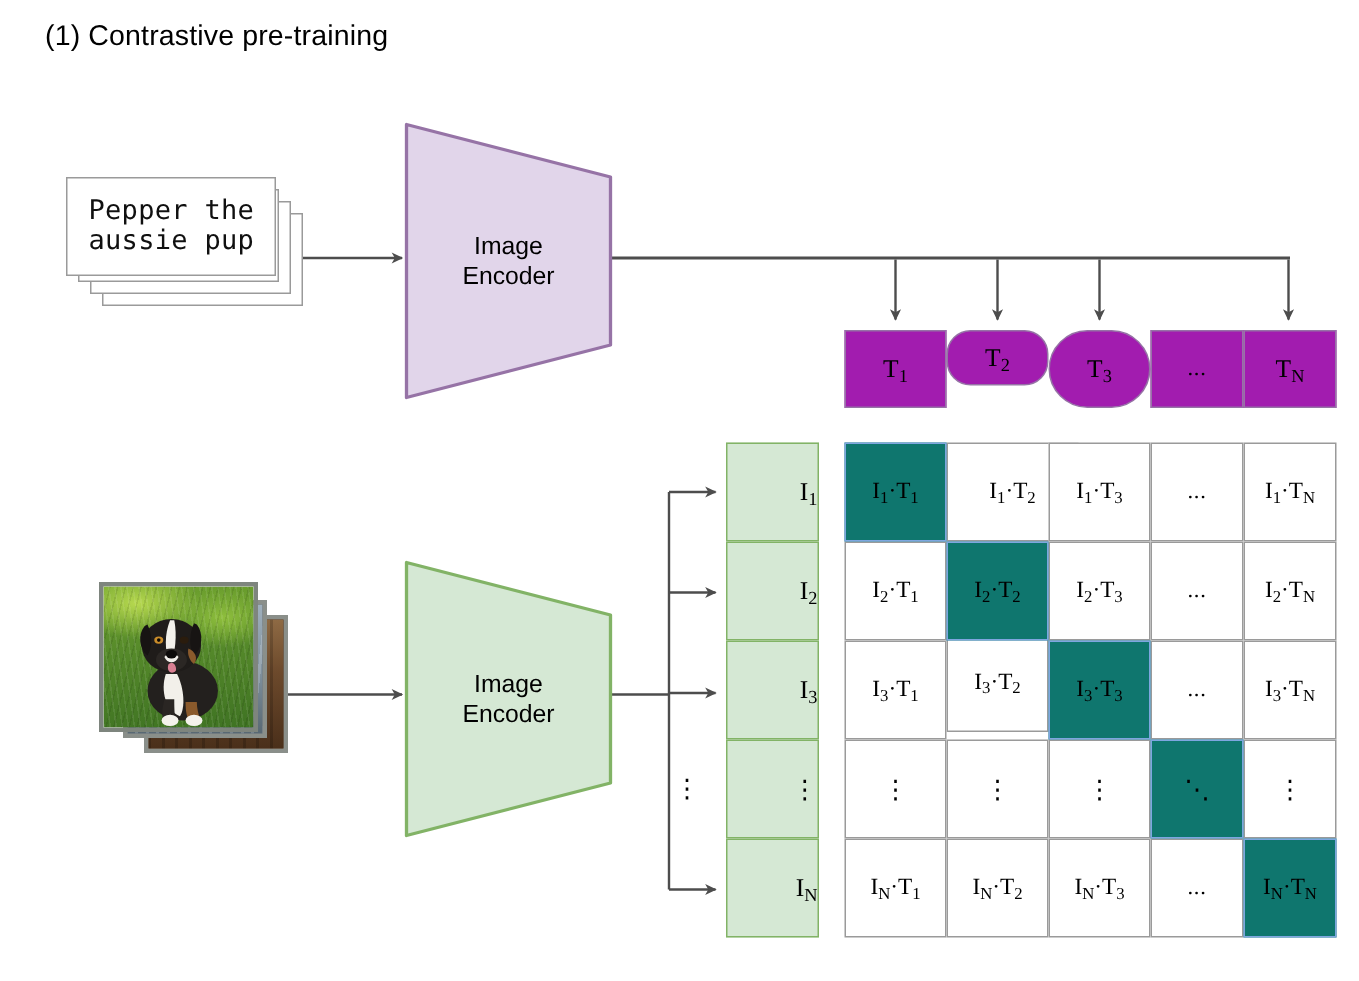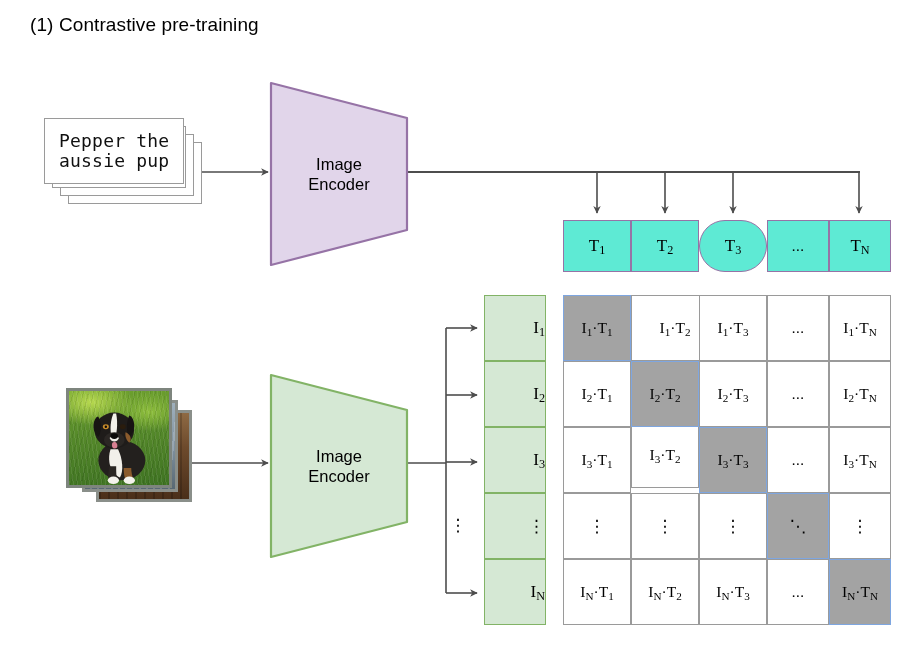--- a/index.html
+++ b/index.html
@@ -119,21 +119,21 @@
     line-height: 20px;
     color: #000000;
     font-family: "Liberation Sans", sans-serif;
     white-space: pre-line;
     z-index: 2;
   }
 
   
   .tcell {
     position: absolute;
-    background: #5eead4;
+    background: #a21caf;
     border: 1.6px solid #9673a6;
     display: flex; align-items: center; justify-content: center;
     font-family: "Liberation Serif", serif;
     font-size: 17px;
     color: #000000;
   }
   
   .icell {
     position: absolute;
     background: #d5e8d4;
@@ -148,21 +148,21 @@
     position: absolute;
     background: #ffffff;
     border: 1px solid #9a9a9a;
     display: flex; align-items: center; justify-content: center;
     font-family: "Liberation Serif", serif;
     font-size: 15.5px;
     color: #000000;
     white-space: nowrap;
   }
   .mcell.hi {
-    background: #a3a3a3;
+    background: #0f766e;
     border-color: #7ea6e0;
     z-index: 3;
   }
   sub { font-size: 0.72em; line-height: 0; vertical-align: -0.28em; }
   .dots-h { letter-spacing: 0.5px; font-size: 15px; }
   .dots-v { font-family: "Liberation Serif", serif; font-size: 17px; }
 
   .loose-dots {
     position: absolute;
     font-family: "Liberation Serif", serif;
@@ -272,21 +272,21 @@
       <polygon points="3,3 139,38 139,150 3,185" fill="#d5e8d4" stroke="#82b366" stroke-width="2.2" stroke-linejoin="round"></polygon>
     </svg>
     <div class="encoder-label">Image
 Encoder</div>
   </div>
 
   <div>
     <div class="tcell" style="left:563px; top:220px; width:68px; height:52px;">
       <span>T<sub>1</sub></span>
     </div>
-    <div class="tcell" style="left:631px; top:220px; width:68px; height:52px;">
+    <div class="tcell" style="left:631px; top:220px; width:68px; height:37px;border-radius:16px;">
       <span>T<sub>2</sub></span>
     </div>
     <div class="tcell" style="left:699px; top:220px; width:68px; height:52px;border-radius:26px;">
       <span>T<sub>3</sub></span>
     </div>
     <div class="tcell" style="left:767px; top:220px; width:62px; height:52px;">
       <span class="dots-h">...</span>
     </div>
     <div class="tcell" style="left:829px; top:220px; width:62px; height:52px;">
       <span>T<sub>N</sub></span>

